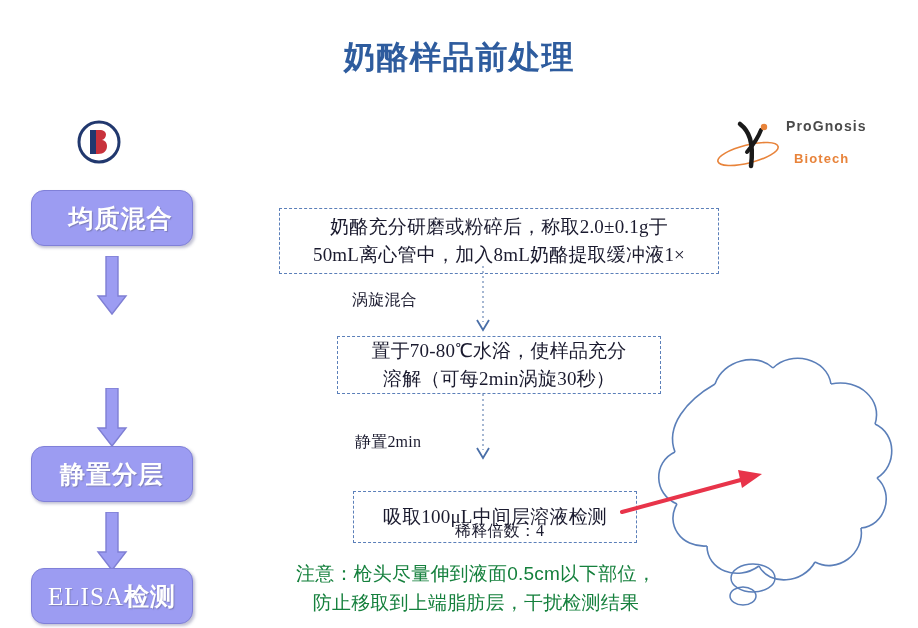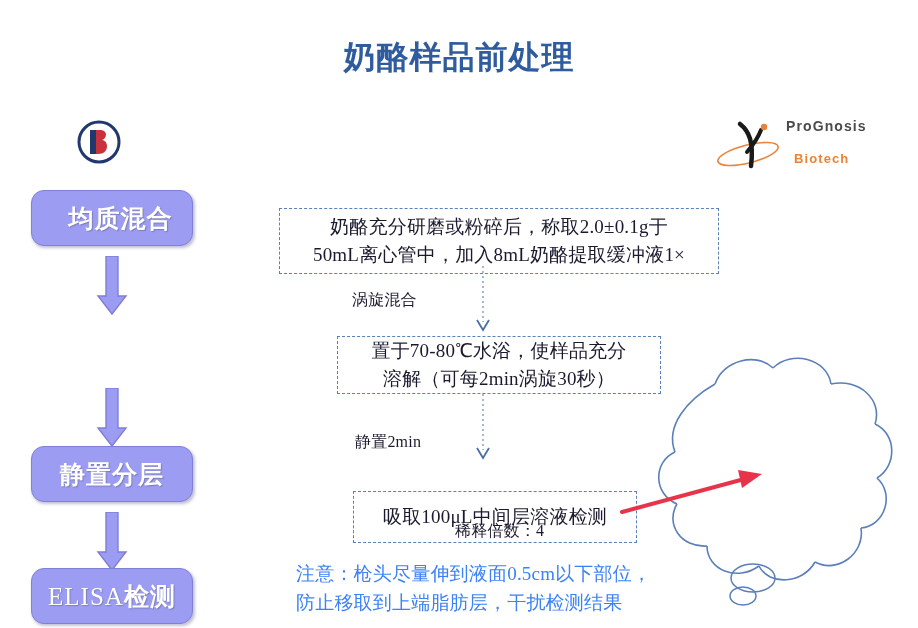--- a/index.html
+++ b/index.html
@@ -124,26 +124,27 @@
   .step-label {
     position: absolute;
     font-family: "Liberation Serif", serif;
     font-size: 16px;
     color: #1A1A2E;
     white-space: nowrap;
     letter-spacing: 0.2px;
   }
   .note-text {
     position: absolute;
-    font-family: Liberation Serif, serif;
+    font-family: Liberation Sans, sans-serif;
     font-size: 19px;
-    color: #3b82f6;
+    color: #15803d;
     line-height: 1.5;
     white-space: pre-line;
     letter-spacing: 0.2px;
+    text-align: center;
   }
   .dotted-connector {
     position: absolute;
     width: 14px;
   }
 
   
   #thought-bubble {
     position: absolute;
     left: 645px;

